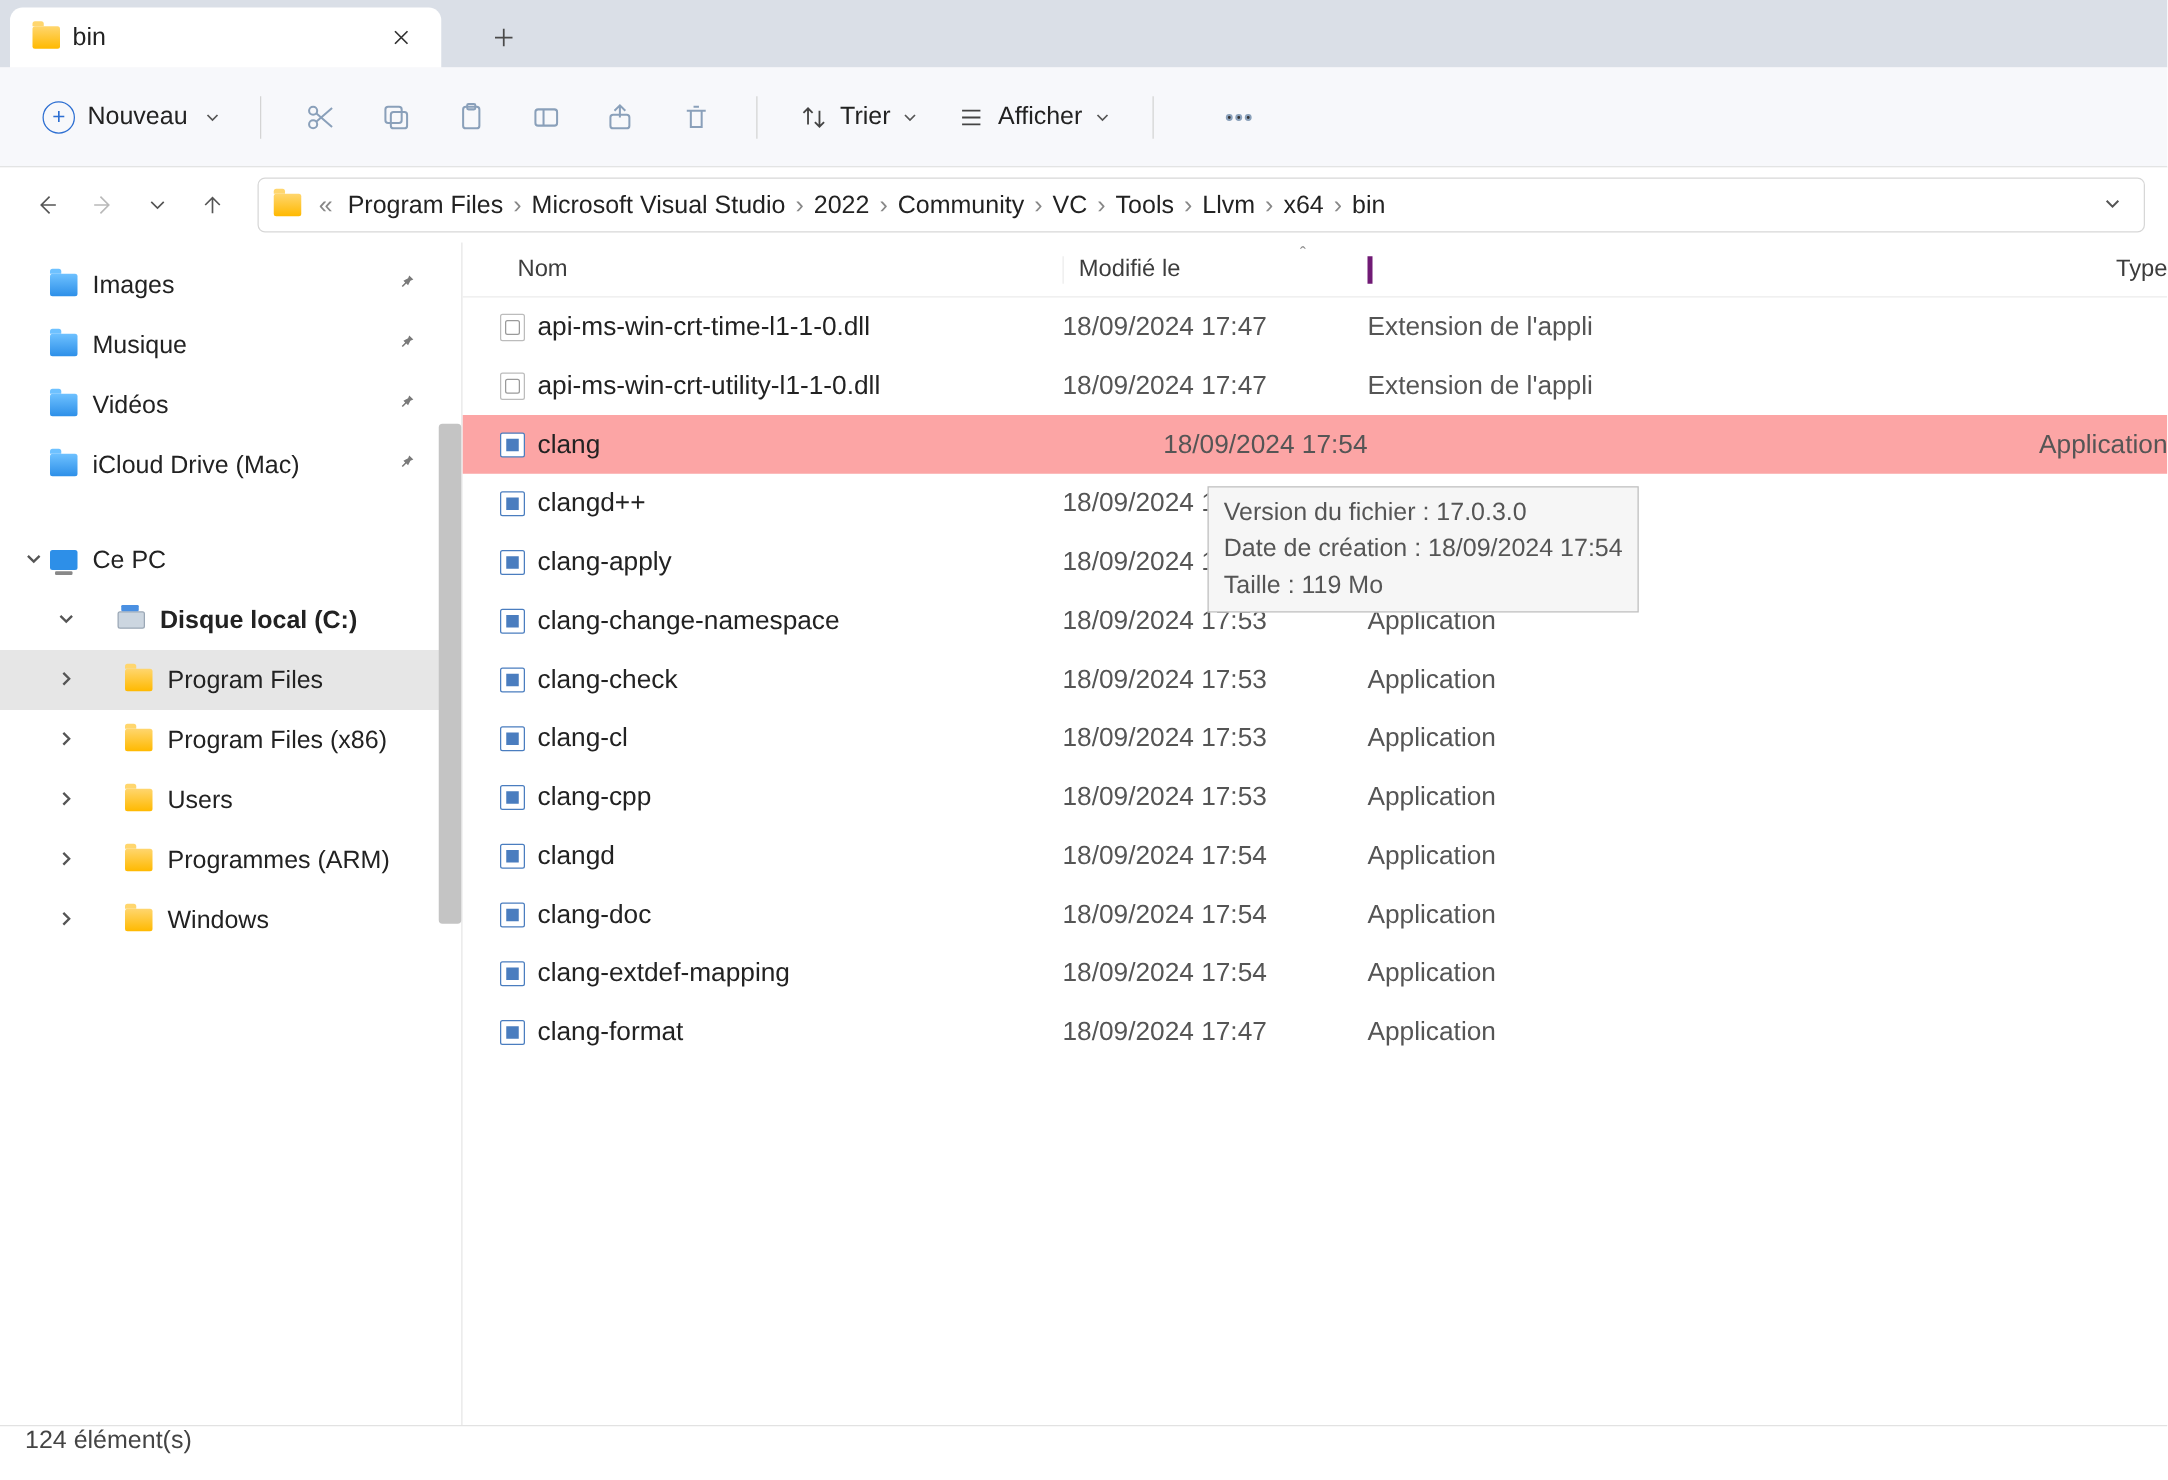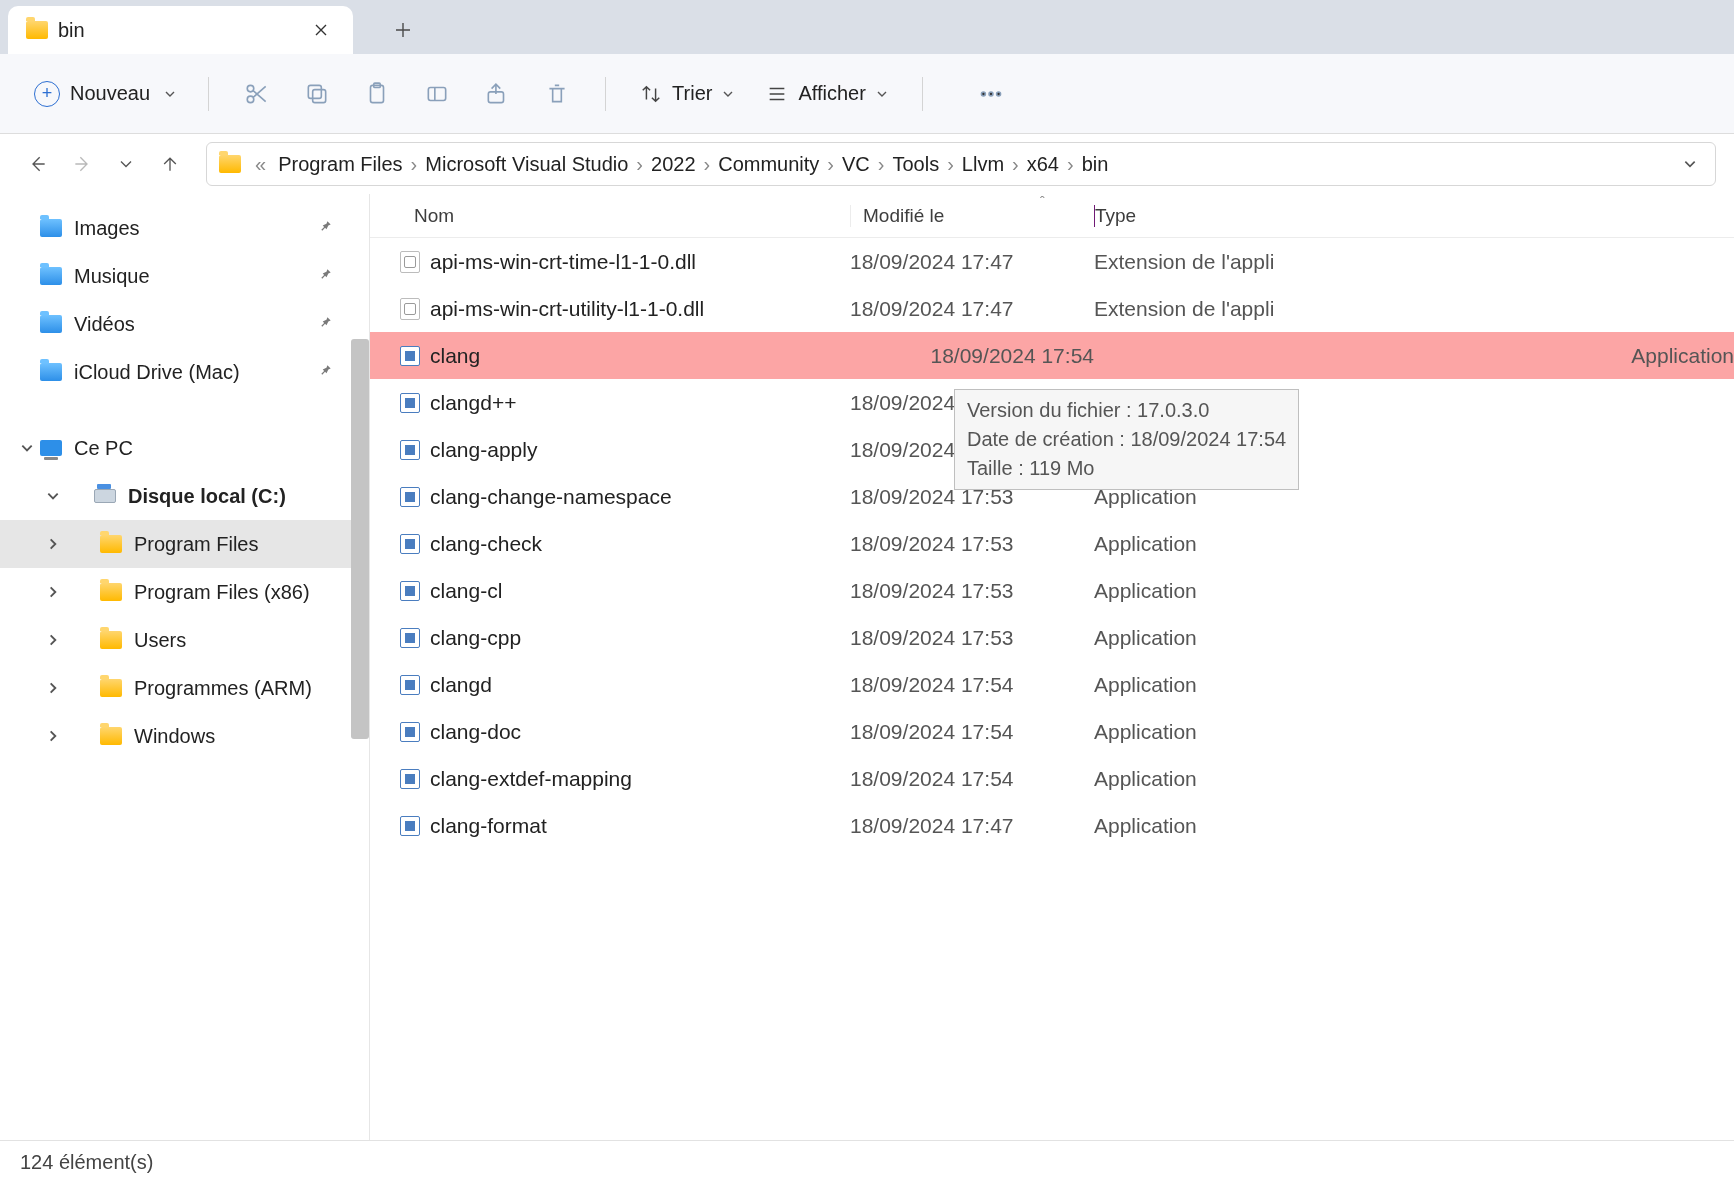--- a/index.html
+++ b/index.html
@@ -63,36 +63,36 @@
   .pc-icon::after { content:""; position:absolute; bottom:-4px; left:4px; width:14px; height:3px; background:#888; border-radius:1px;}
   .disk-icon { width: 22px; height: 14px; background: #ccd6e0; border: 1px solid #9aa7b5; border-radius: 2px; margin-right: 12px; position: relative; }
   .disk-icon::before { content:""; position:absolute; top:-6px; left:2px; width:14px; height:5px; background:#4a90e2; border-radius:1px;}
   .side-gap { height: 28px; }
 
   .filepane { flex: 1; overflow: hidden; position: relative; }
   .cols { display: flex; height: 44px; align-items: center; border-bottom: 1px solid #ececec; font-size: 19px; color: #3d3d3d; padding-left: 44px; }
   .col-name { width: 436px; display:flex; align-items:flex-start; gap:6px; }
   .sort-ind { position:absolute; left: 670px; top: 0px; color:#888; font-size:14px;}
   .col-mod { width: 244px; border-left: 1px solid #ececec; padding-left: 12px; }
-  .col-type { flex: 1; border-left: 1px solid #701a75; padding-left: 0; }
+  .col-type { flex: 1; border-left: 4px solid #701a75; padding-left: 20px; text-align: right; }
   .rows { }
   .row { display: flex; height: 47px; align-items: center; padding-left: 30px; font-size: 21px; color: #222; }
   .row.selected { background: #fca5a5; text-align: right; }
   .row .c-name { width: 450px; display: flex; align-items: center; gap: 10px; }
   .row .c-mod { width: 244px; color: #555; }
   .row .c-type { flex: 1; color: #555; white-space: nowrap; }
   .ico-dll { width: 20px; height: 22px; border: 1px solid #bcbcbc; border-radius: 2px; background: #fff; position: relative; display:flex; align-items:center; justify-content:center;}
   .ico-dll::before { content:""; width:10px; height:10px; border:1.5px solid #9a9a9a; border-radius:2px; display:block;}
   .ico-exe { width: 20px; height: 20px; border: 1px solid #4a7dbf; border-radius: 2px; background: #fff; display:flex; align-items:center; justify-content:center;}
   .ico-exe::before { content:""; width:10px; height:10px; background:#4a7dbf; display:block;}
 
-  .tooltip { position: absolute; left: 584px; top: 195px; background: #f6f6f6; border: 1px solid #bfbfbf; padding: 6px 12px; font-size: 20px; color: #555; line-height: 1.45; z-index: 10; }
+  .tooltip { position: absolute; left: 596px; top: 195px; background: #f6f6f6; border: 1px solid #bfbfbf; padding: 6px 12px; font-size: 20px; color: #555; line-height: 1.45; z-index: 10; }
 
   
-  .status { height: 44px; border-top: 1px solid #e2e2e2; display: flex; align-items: center; padding: 0 20px; font-size: 20px; color: #444; background: #fff; }
+  .status { height: 44px; border-top: 1px solid #e2e2e2; display: flex; padding: 0 20px; font-size: 20px; color: #444; background: #fff; }
 </style>
 </head>
 <body>
 
 <div class="tabbar">
   <div class="tab">
     <span class="tab-icon"></span>
     <span class="tab-title">bin</span>
     <span class="tab-close">
       <svg viewBox="0 0 14 14">

